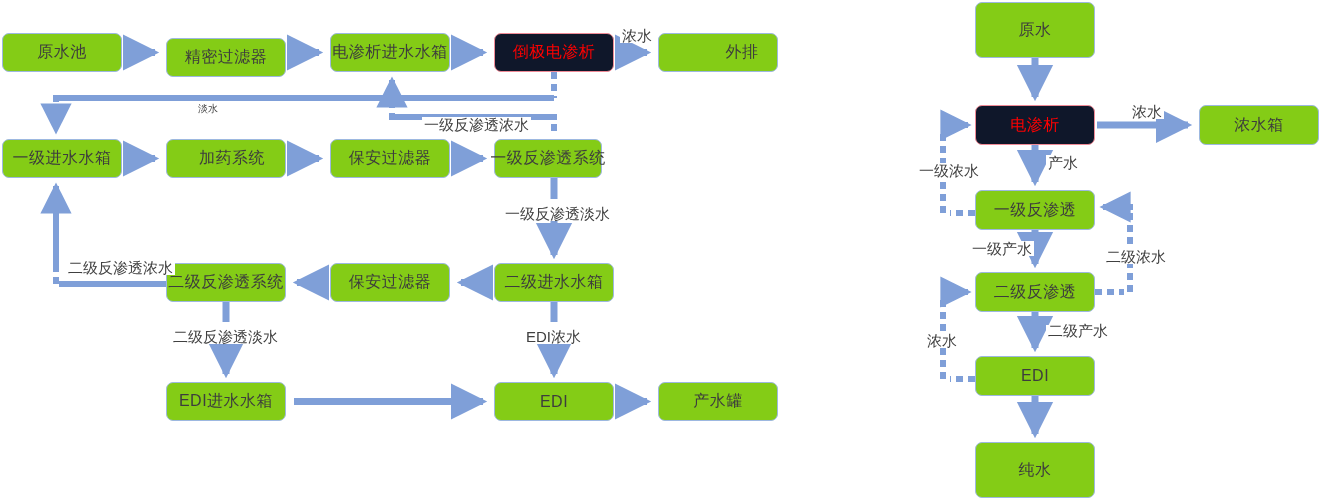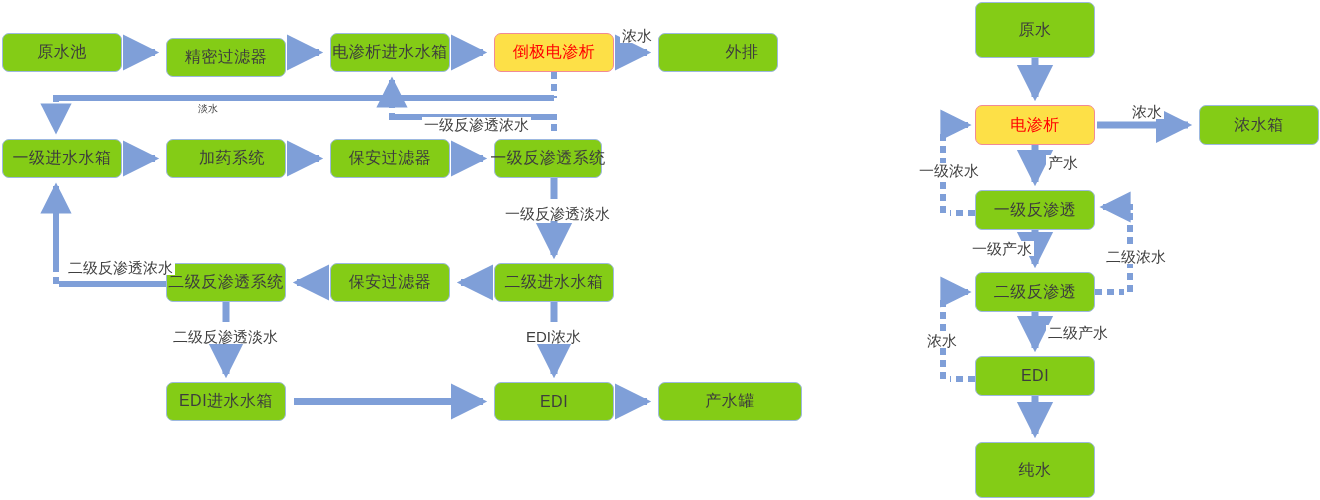--- a/index.html
+++ b/index.html
@@ -36,21 +36,21 @@
     border-radius: 7px;
     background: #84cc16;
     border: 1px solid #9db8e0;
     color: #3d3d3d;
     font-size: 16px;
     letter-spacing: 0.5px;
     white-space: nowrap;
     z-index: 2;
   }
   .node.accent {
-    background: #fde047;
+    background: #0f172a;
     border: 1px solid #f08a96;
     color: #ff0000;
   }
   .wire-label {
     position: absolute;
     color: #404040;
     font-size: 10px;
     white-space: nowrap;
     line-height: 1;
     z-index: 3;
@@ -200,21 +200,21 @@
       <div class="node" style="left: 658px; top: 33px; width: 120px; height: 39px; padding-left: 48px;">外排</div>
       <div class="node" style="left: 2px; top: 139px; width: 120px; height: 39px;">一级进水水箱</div>
       <div class="node" style="left: 166px; top: 139px; width: 120px; height: 39px; padding-left: 12px;">加药系统</div>
       <div class="node" style="left: 330px; top: 139px; width: 120px; height: 39px;">保安过滤器</div>
       <div class="node" style="left: 494px; top: 139px; width: 108px; height: 39px;">一级反渗透系统</div>
       <div class="node" style="left: 166px; top: 263px; width: 120px; height: 39px;">二级反渗透系统</div>
       <div class="node" style="left: 330px; top: 263px; width: 120px; height: 39px;">保安过滤器</div>
       <div class="node" style="left: 494px; top: 263px; width: 120px; height: 39px;">二级进水水箱</div>
       <div class="node" style="left: 166px; top: 382px; width: 120px; height: 39px;">EDI进水水箱</div>
       <div class="node" style="left: 494px; top: 382px; width: 120px; height: 39px;">EDI</div>
-      <div class="node" style="left: 658px; top: 382px; width: 144px; height: 39px; border-radius: 7px;">产水罐</div>
+      <div class="node" style="left: 658px; top: 382px; width: 120px; height: 39px; border-radius: 7px;">产水罐</div>
       <div class="wire-label sm" style="left: 620px; top: 28px;">浓水</div>
       <div class="wire-label" style="left: 196px; top: 104px;">淡水</div>
       <div class="wire-label sm" style="left: 422px; top: 117px;">一级反渗透浓水</div>
       <div class="wire-label sm" style="left: 503px; top: 206px;">一级反渗透淡水</div>
       <div class="wire-label sm" style="left: 66px; top: 260px;">二级反渗透浓水</div>
       <div class="wire-label sm" style="left: 171px; top: 329px;">二级反渗透淡水</div>
       <div class="wire-label sm" style="left: 524px; top: 329px;">EDI浓水</div>
     </div>
   <div id="nodes-right">
       <div class="node" style="left: 975px; top: 2px; width: 120px; height: 56px;">原水</div>
@@ -222,17 +222,17 @@
       <div class="node" style="left: 1199px; top: 105px; width: 120px; height: 40px;">浓水箱</div>
       <div class="node" style="left: 975px; top: 190px; width: 120px; height: 40px;">一级反渗透</div>
       <div class="node" style="left: 975px; top: 272px; width: 120px; height: 40px;">二级反渗透</div>
       <div class="node" style="left: 975px; top: 356px; width: 120px; height: 40px;">EDI</div>
       <div class="node" style="left: 975px; top: 442px; width: 120px; height: 56px;">纯水</div>
       <div class="wire-label sm" style="left: 1130px; top: 104px;">浓水</div>
       <div class="wire-label sm" style="left: 1046px; top: 155px;">产水</div>
       <div class="wire-label sm" style="left: 917px; top: 163px;">一级浓水</div>
       <div class="wire-label sm" style="left: 970px; top: 241px;">一级产水</div>
       <div class="wire-label sm" style="left: 1104px; top: 249px;">二级浓水</div>
-      <div class="wire-label sm" style="left: 1046px; top: 325px;">二级产水</div>
+      <div class="wire-label sm" style="left: 1046px; top: 325px; font-family: Liberation Mono, monospace;">二级产水</div>
       <div class="wire-label sm" style="left: 925px; top: 333px;">浓水</div>
     </div>
 
 </div>
 
 </body></html>

